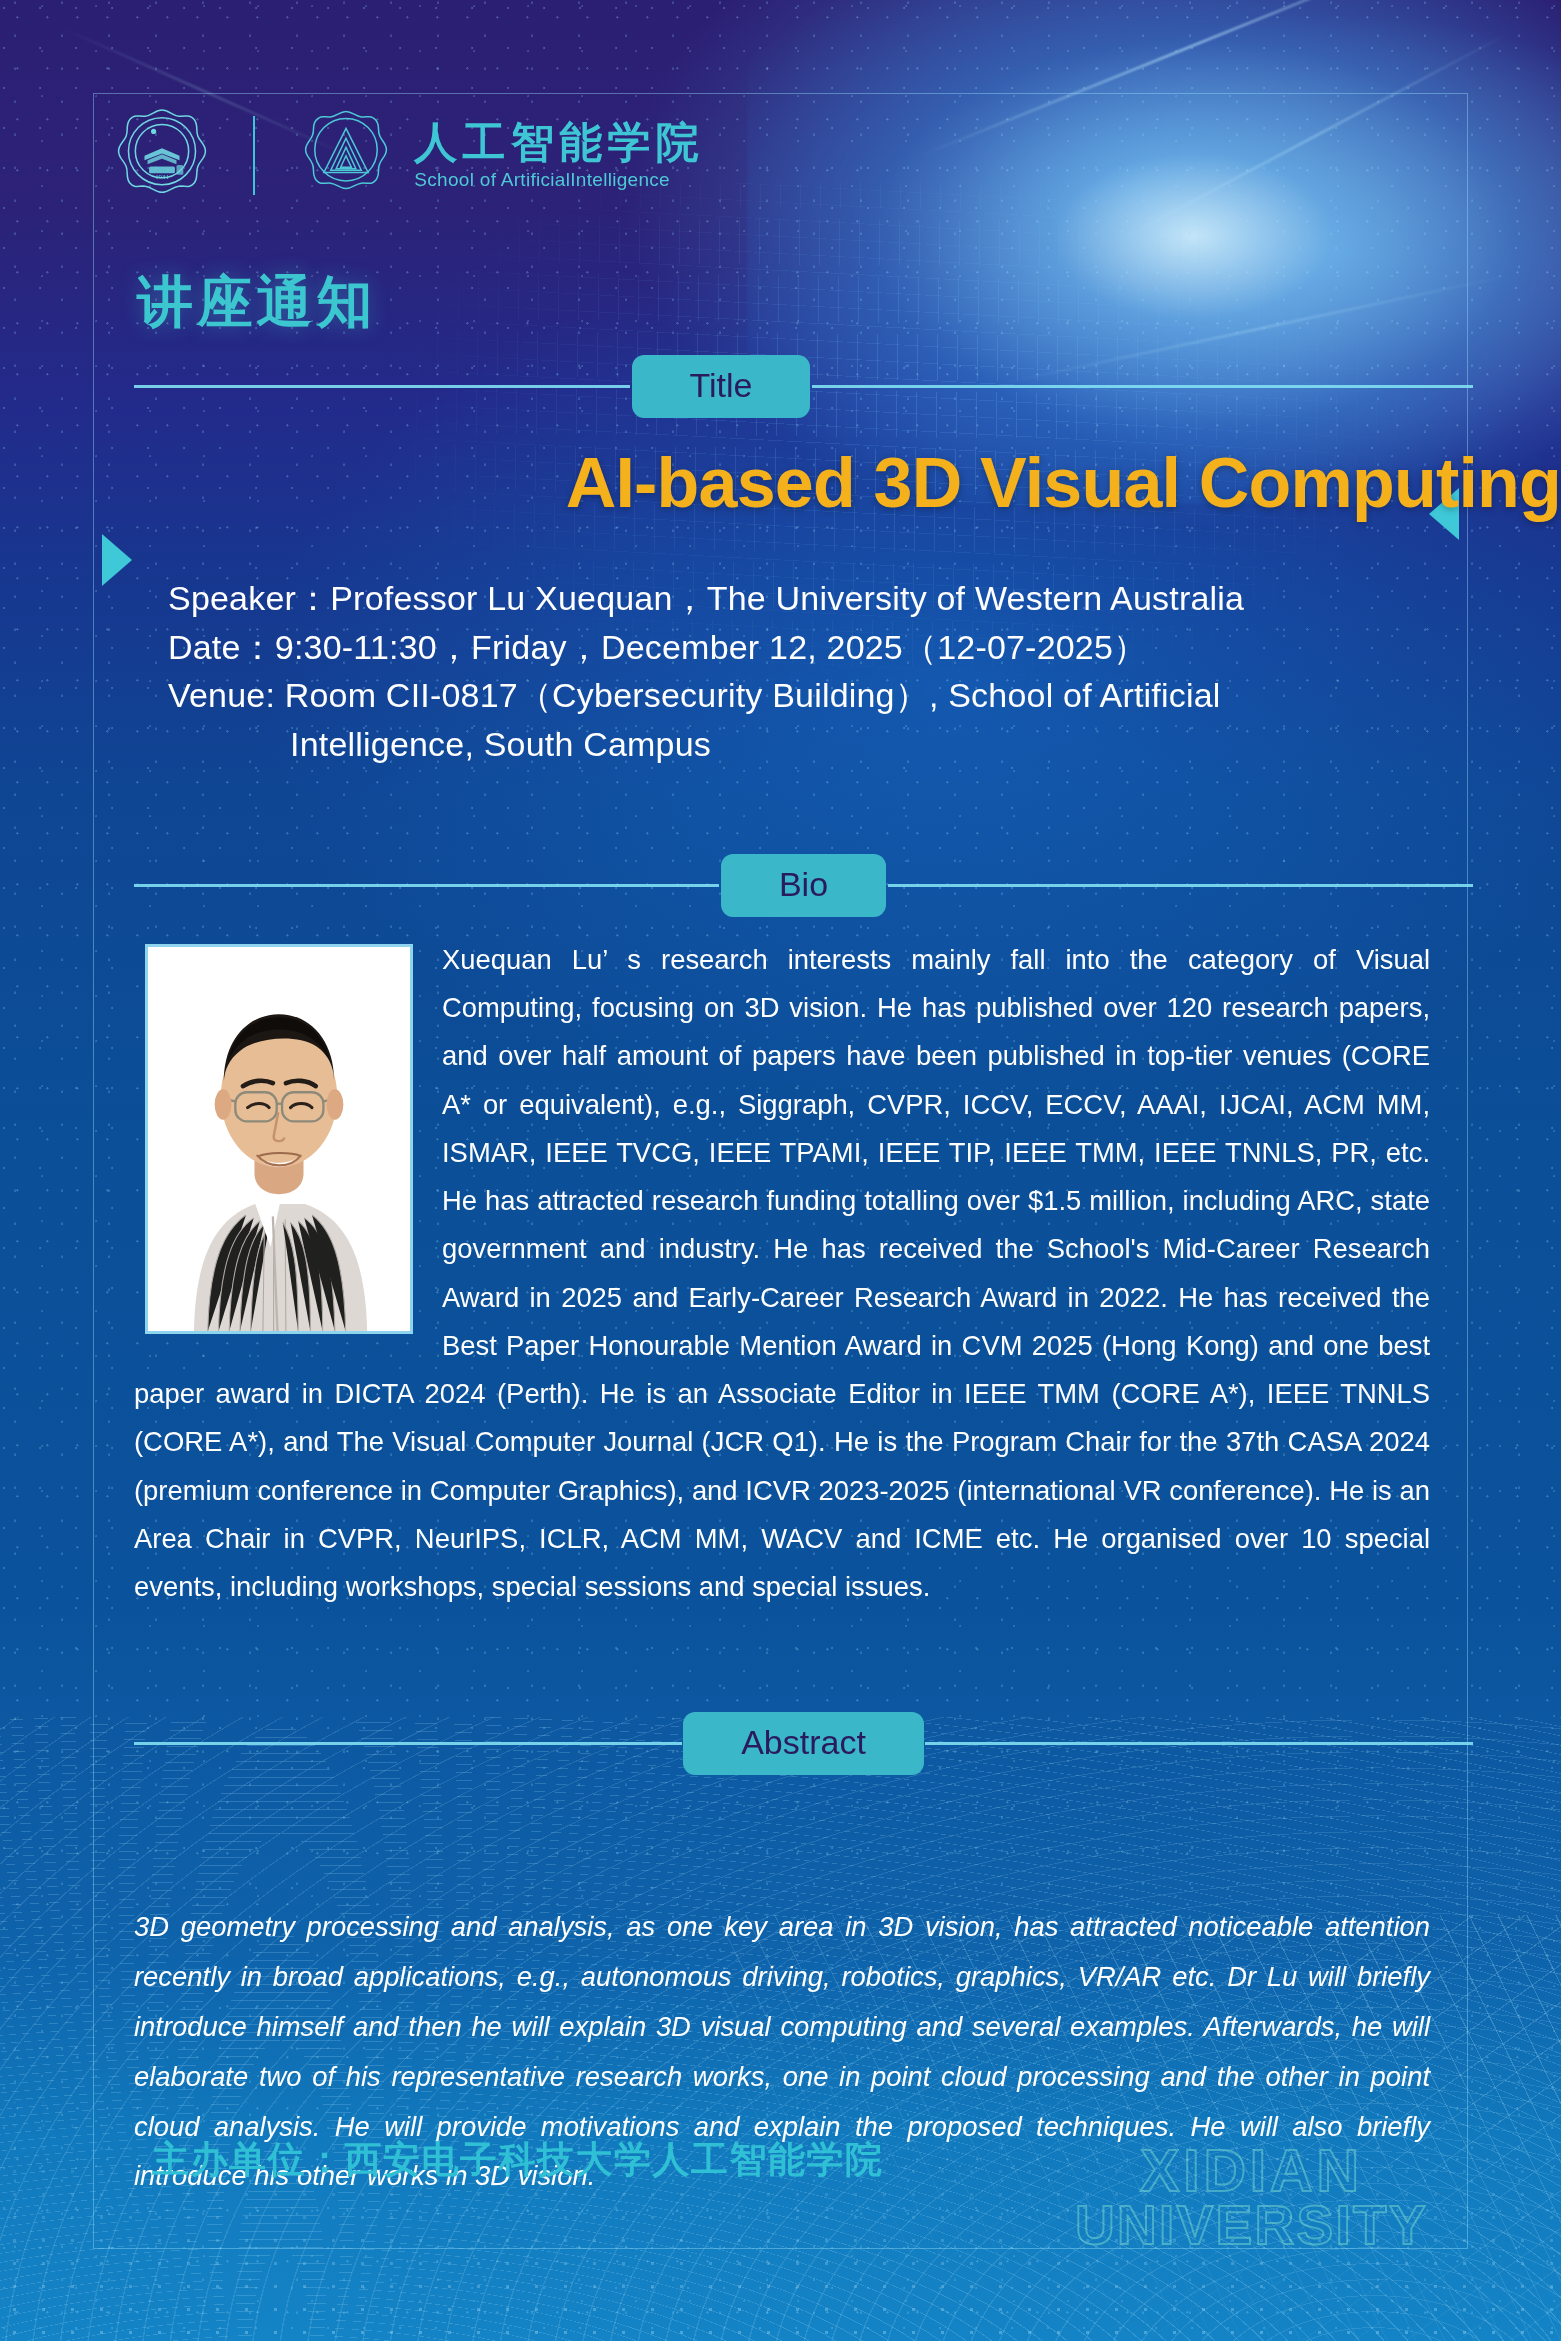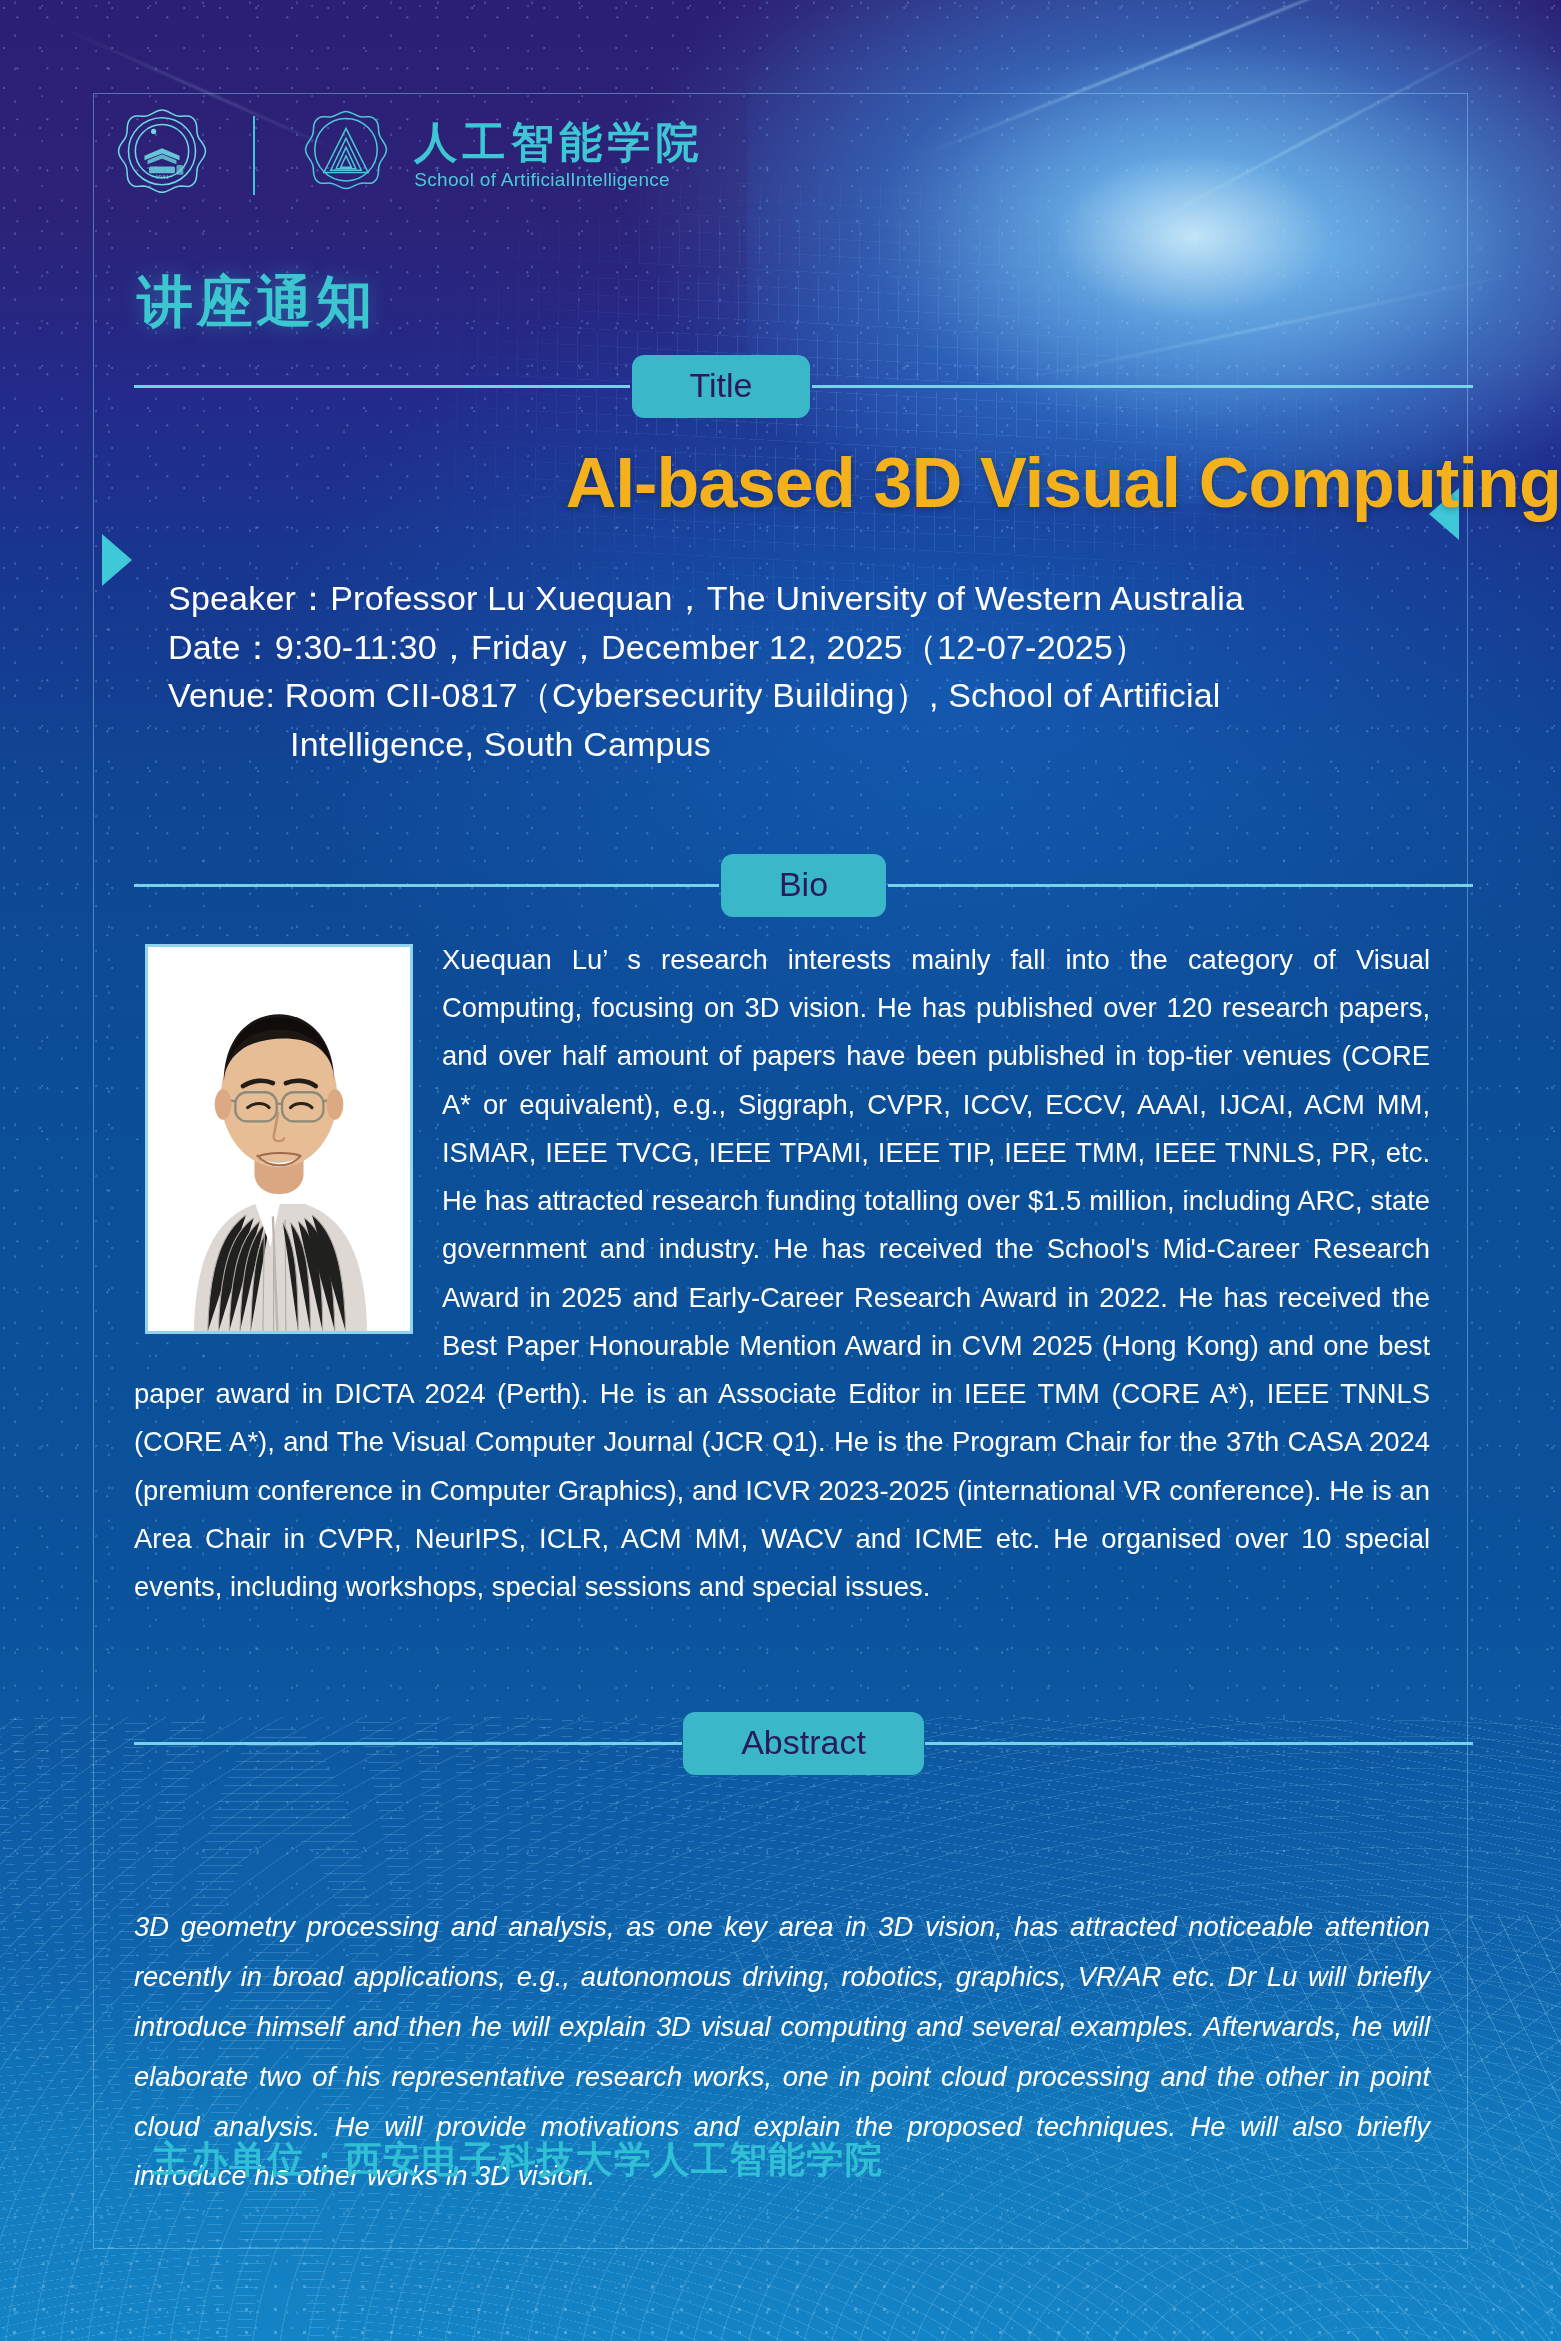--- a/index.html
+++ b/index.html
@@ -330,15 +330,19 @@
   <div class="sec abs-sec">
     <div class="rule"></div>
     <div class="pill">Abstract</div>
     <div class="rule"></div>
   </div>
 
   <div class="abs-text">3D geometry processing and analysis, as one key area in 3D vision, has attracted noticeable attention recently in broad applications, e.g., autonomous driving, robotics, graphics, VR/AR etc. Dr Lu will briefly introduce himself and then he will explain 3D visual computing and several examples. Afterwards, he will elaborate two of his representative research works, one in point cloud processing and the other in point cloud analysis. He will provide motivations and explain the proposed techniques.   He will also briefly introduce his other works in 3D vision.</div>
 
   <div class="host">主办单位：西安电子科技大学人工智能学院</div>
 
+  <div class="watermark">
+    <div class="w1">XIDIAN</div>
+    <div class="w2">UNIVERSITY</div>
+  </div>
 
 </div>
 
 
 </body></html>

